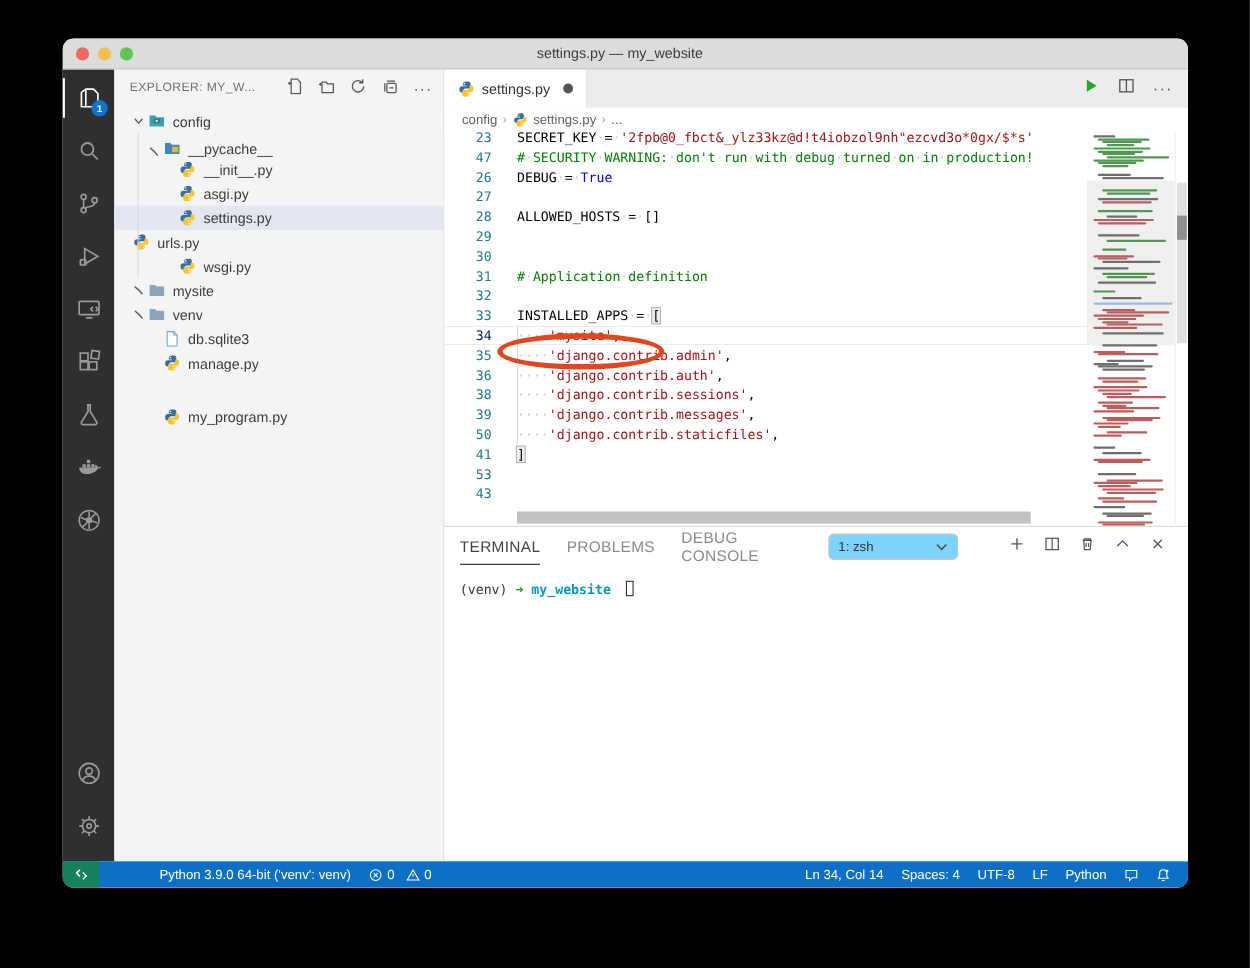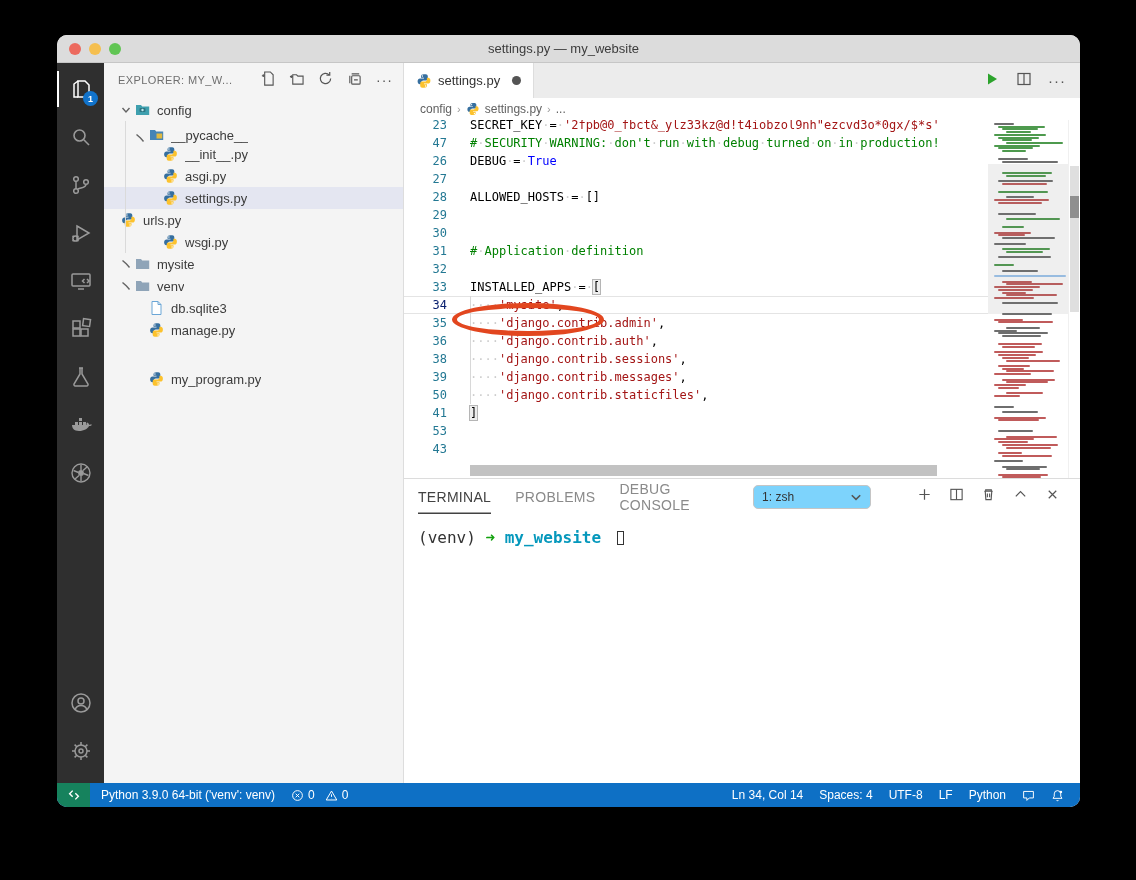--- a/index.html
+++ b/index.html
@@ -81,21 +81,21 @@
   .panel { flex:1; border-top:1px solid #dcdcdc; background:#fff; display:flex; flex-direction:column; min-height:0; }
   .panel-tabs { height:35px; display:flex; align-items:center; padding:0 14px; gap:24px; flex:0 0 auto; }
   .ptab { font-size:14px; letter-spacing:.3px; color:#8a8a8a; height:100%; display:flex; align-items:center; cursor:pointer; }
   .ptab.active { color:#424242; box-shadow:inset 0 -1.5px 0 #424242; }
   .pt-spacer { flex:1; }
   .shellsel { width:165px; height:24px; border:1px solid #c5c5c5; border-radius:5px; background:#7dd3fc; display:flex; align-items:center; font-size:12px; color:#333; padding:0 8px; gap:6px; cursor:pointer; }
   .shellsel .sv { flex:1; }
   .shellsel svg { width:12px; height:12px; color:#555; }
   .panel-acts { display:flex; align-items:center; gap:17px; margin-left:22px; color:#555; padding-right:6px; }
   .panel-acts svg { width:15px; height:15px; }
-  .term { flex:1; font-family:"DejaVu Sans Mono",monospace; font-size:16px; padding:14px 15px 0 14px; color:#333; }
+  .term { flex:1; font-family:"DejaVu Sans Mono",monospace; font-size:12px; padding:14px 15px 0 14px; color:#333; }
   .term .venv { color:#333; }
   .term .arrow { color:#13a10e; font-weight:bold; }
   .term .cwd { color:#0598bc; font-weight:bold; }
   .cursorbox { display:inline-block; width:7px; height:14px; border:1px solid #333; vertical-align:-2px; margin-left:6px; }
 
   
   .statusbar { height:24px; background:var(--sb,#0e70c5); color:#fff; display:flex; align-items:center; font-size:12px; flex:0 0 auto; }
   .remote { width:33px; height:24px; background:var(--remote,#16825d); display:flex; align-items:center; justify-content:center; cursor:pointer; }
   .remote svg { width:14px; height:14px; }
   .sitem { display:flex; align-items:center; gap:4px; padding:0 8px; height:100%; cursor:pointer; white-space:nowrap; }
@@ -630,21 +630,21 @@
     </div>
   </div>
 
   <div class="statusbar">
     <div class="remote">
       <svg viewBox="0 0 16 16" fill="none" stroke="#fff" stroke-width="1.6">
           <polyline points="6.5,3 3,6.5 6.5,10"></polyline>
           <polyline points="9.5,6 13,9.5 9.5,13"></polyline>
         </svg>
     </div>
-    <div class="sitem" style="padding-left:11px;">Python 3.9.0 64-bit ('venv': venv)</div>
+    <div class="sitem" style="padding-left:11px;margin-left:44px;">Python 3.9.0 64-bit ('venv': venv)</div>
     <div class="sitem">
       <svg viewBox="0 0 16 16" fill="none" stroke="#fff" stroke-width="1.2">
           <circle cx="8" cy="8" r="6"></circle>
           <path d="M5.8 5.8l4.4 4.4M10.2 5.8l-4.4 4.4"></path>
         </svg>
       <span>0</span>
       <svg viewBox="0 0 16 16" fill="none" stroke="#fff" stroke-width="1.2" style="margin-left:6px;">
           <path d="M8 2.5L14.5 13.5H1.5z"></path>
           <path d="M8 6.5v3.2M8 11.5v.2"></path>
         </svg>

